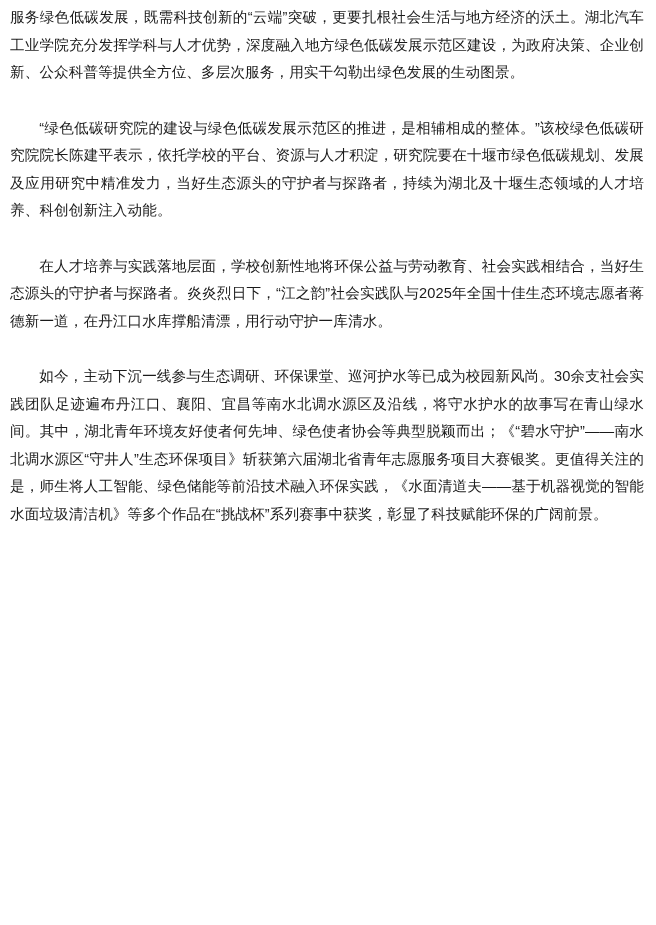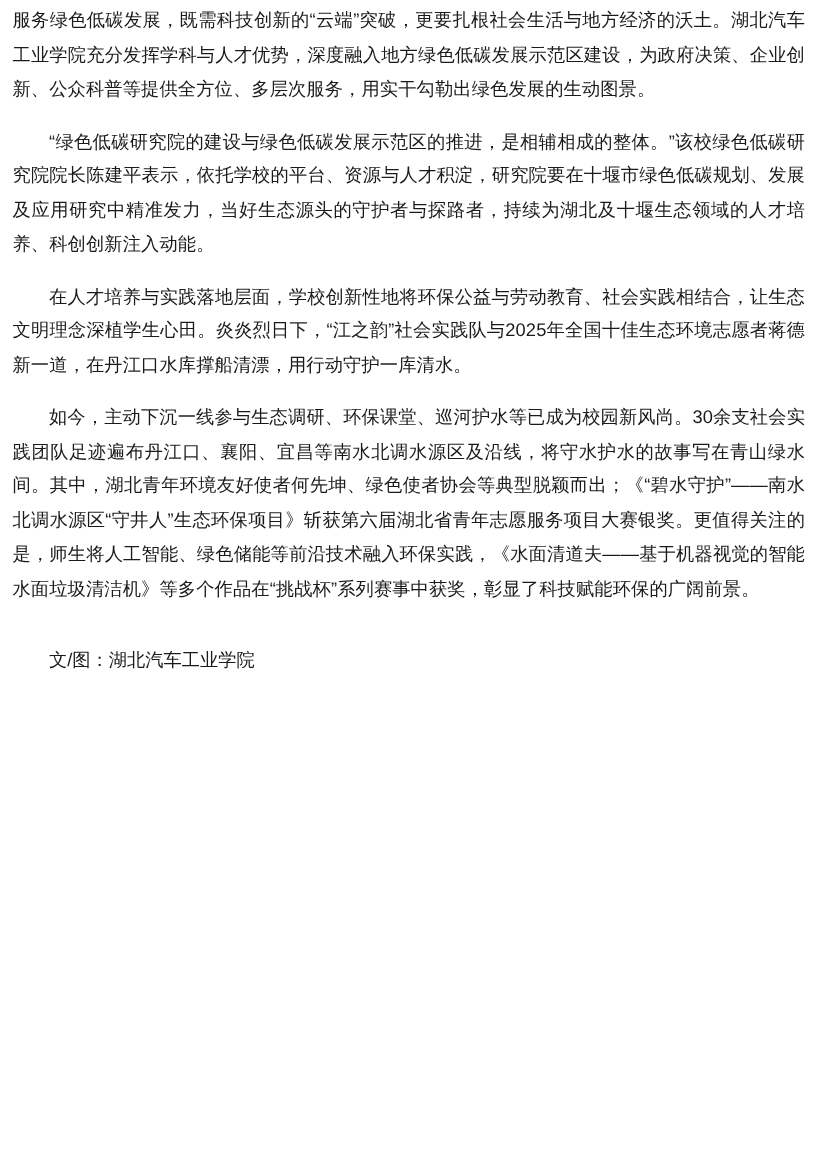--- a/index.html
+++ b/index.html
@@ -27,31 +27,31 @@
     text-align: justify;
     text-justify: inter-ideograph;
     letter-spacing: 0.1px;
     white-space: pre-wrap;
   }
   .para.first {
     margin-top: 0;
   }
   .indent {
     text-indent: 2em;
+    margin-top: 28px;
   }
   .signature {
     margin: 30px 0 0 0;
     font-size: 14.6px;
     line-height: 27.5px;
     color: #1a1a1a;
     text-indent: 2em;
   }
 </style>
 </head>
 <body>
 
 <article id="article">
   <p class="para first">服务绿色低碳发展，既需科技创新的“云端”突破，更要扎根社会生活与地方经济的沃土。湖北汽车工业学院充分发挥学科与人才优势，深度融入地方绿色低碳发展示范区建设，为政府决策、企业创新、公众科普等提供全方位、多层次服务，用实干勾勒出绿色发展的生动图景。</p>
   <p class="para indent">“绿色低碳研究院的建设与绿色低碳发展示范区的推进，是相辅相成的整体。”该校绿色低碳研究院院长陈建平表示，依托学校的平台、资源与人才积淀，研究院要在十堰市绿色低碳规划、发展及应用研究中精准发力，当好生态源头的守护者与探路者，持续为湖北及十堰生态领域的人才培养、科创创新注入动能。</p>
-  <p class="para indent">在人才培养与实践落地层面，学校创新性地将环保公益与劳动教育、社会实践相结合，让生态文明理念深植学生心田。炎炎烈日下，“江之韵”社会实践队与2025年全国十佳生态环境志愿者蒋德新一道，在丹江口水库撑船清漂，用行动守护一库清水。</p>
+  <p class="para indent">在人才培养与实践落地层面，学校创新性地将环保公益与劳动教育、社会实践相结合，当好生态源头的守护者与探路者。炎炎烈日下，“江之韵”社会实践队与2025年全国十佳生态环境志愿者蒋德新一道，在丹江口水库撑船清漂，用行动守护一库清水。</p>
   <p class="para indent">如今，主动下沉一线参与生态调研、环保课堂、巡河护水等已成为校园新风尚。30余支社会实践团队足迹遍布丹江口、襄阳、宜昌等南水北调水源区及沿线，将守水护水的故事写在青山绿水间。其中，湖北青年环境友好使者何先坤、绿色使者协会等典型脱颖而出；《“碧水守护”——南水北调水源区“守井人”生态环保项目》斩获第六届湖北省青年志愿服务项目大赛银奖。更值得关注的是，师生将人工智能、绿色储能等前沿技术融入环保实践，《水面清道夫——基于机器视觉的智能水面垃圾清洁机》等多个作品在“挑战杯”系列赛事中获奖，彰显了科技赋能环保的广阔前景。</p>
-  <p class="signature">文/图：湖北汽车工业学院</p>
 </article>
 
 </body></html>

